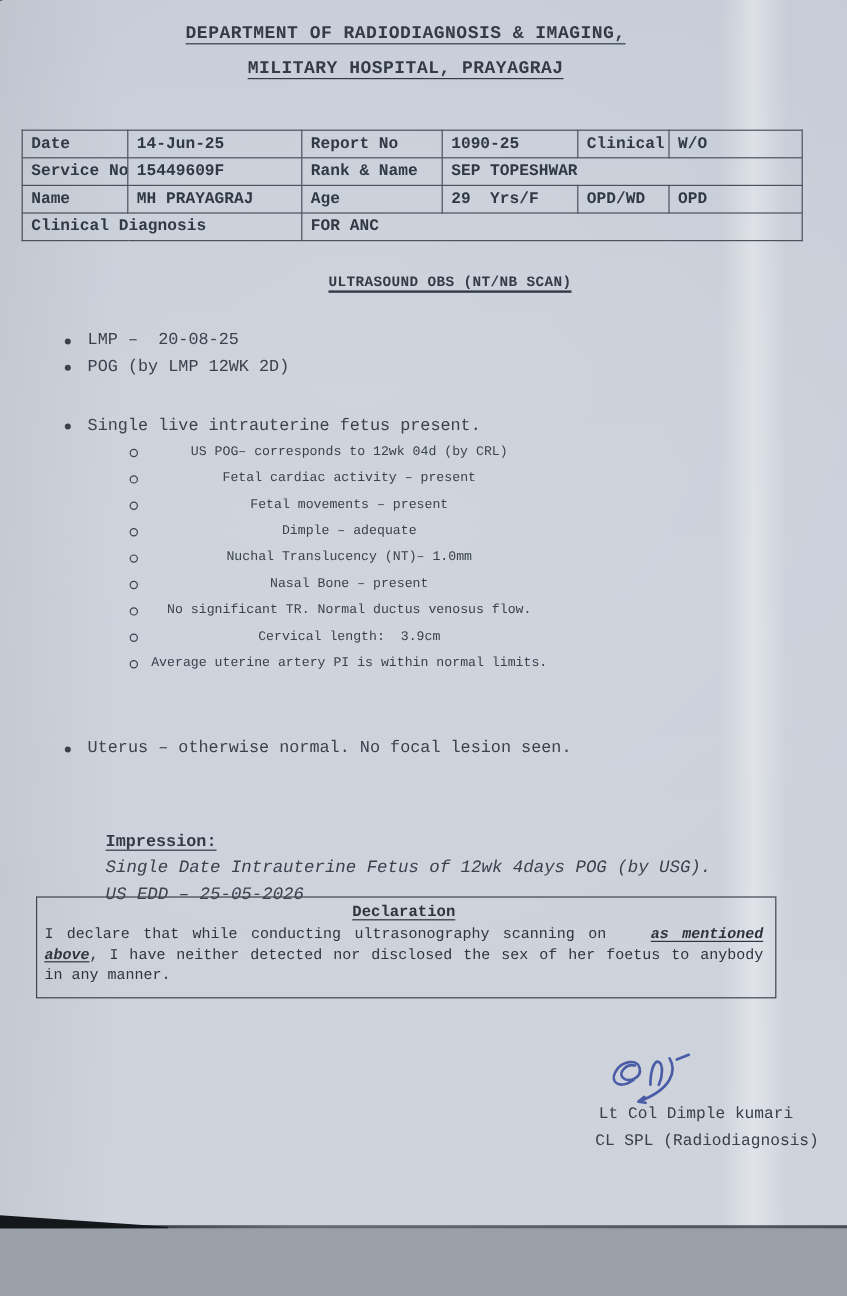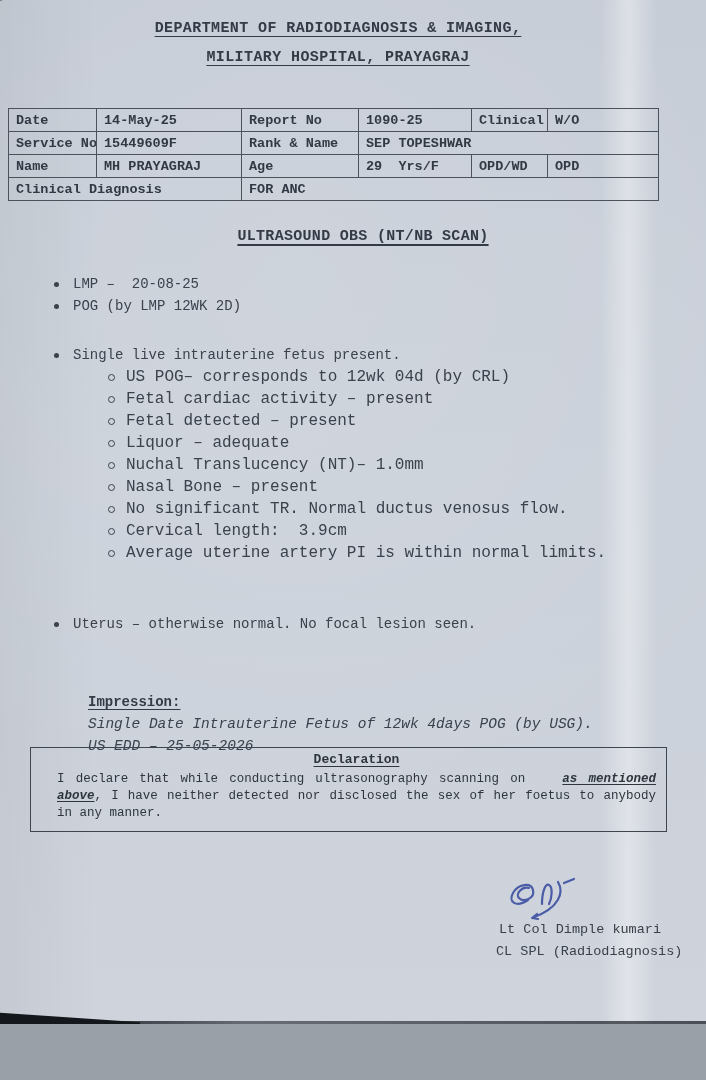--- a/index.html
+++ b/index.html
@@ -21,42 +21,42 @@
   .edge-bottom-line{position:absolute;left:0;bottom:0;width:100%;height:3px;background:linear-gradient(90deg,#14171c 0%, rgba(20,23,28,.55) 35%, rgba(20,23,28,.7) 100%);}
   .edge-bottom-wedge{position:absolute;left:0;bottom:0;width:140px;height:15px;background:#14171c;clip-path:polygon(0 25%,100% 88%,100% 100%,0 100%);}
 
   
   .header{position:absolute;top:14px;left:0;width:676px;text-align:center;}
   .header .h-line{display:inline-block;font-weight:bold;font-size:15px;letter-spacing:.4px;color:#343b47;
     text-decoration:underline;text-underline-offset:4px;text-decoration-thickness:1.4px;line-height:29px;}
   .header .h2{margin-top:0px;}
 
   
-  table.info{position:absolute;left:8px;top:108px;border-collapse:collapse;table-layout:fixed;width:650px;border-radius:29px;}
+  table.info{position:absolute;left:18px;top:108px;border-collapse:collapse;table-layout:fixed;width:650px;border-radius:29px;}
   table.info td{border:1px solid #4b525c;height:22px;padding:0 0 0 7px;font-size:13.5px;font-weight:bold;color:#313945;white-space:nowrap;overflow:hidden;}
 
   
-  .sec-title{position:absolute;top:228px;left:50%;transform:translateX(-50%);margin-left:10px;
-    font-weight:bold;font-size:15px;letter-spacing:.3px;color:#343b47;
+  .sec-title{position:absolute;top:228px;left:50%;transform:translateX(-50%);margin-left:22px;
+    font-weight:bold;font-size:12px;letter-spacing:.3px;color:#343b47;
     text-decoration:underline;text-underline-offset:4px;text-decoration-thickness:1.5px;white-space:nowrap;}
 
   
   .blk{position:absolute;font-size:14px;color:#3b424c;}
   .b-item{position:relative;line-height:22px;padding-left:21px;white-space:nowrap;}
   .b-item::before{content:"";position:absolute;left:2px;top:9px;width:5px;height:5px;border-radius:50%;background:#3b424c;}
-  .sub-item{position:relative;line-height:22px;padding-left:20px;font-size:16px;white-space:nowrap;}
+  .sub-item{position:relative;line-height:22px;padding-left:20px;font-size:11px;white-space:nowrap;text-align:center;}
   .sub-item::before{content:"";position:absolute;left:2px;top:8px;width:5px;height:5px;border-radius:50%;border:1.2px solid #3b424c;background:transparent;}
 
   
   .impression{position:absolute;left:88px;top:691px;font-size:14px;}
   .imp-head{font-weight:bold;color:#343b47;text-decoration:underline;text-underline-offset:3px;text-decoration-thickness:1.4px;line-height:22px;}
   .imp-line{font-style:italic;font-size:14.5px;line-height:22px;color:#3b424c;white-space:nowrap;}
 
   
-  .declaration{position:absolute;left:30px;top:747px;width:599px;border:1.4px solid #3f454e;padding:3px 10px 9px 26px;}
+  .declaration{position:absolute;left:30px;top:747px;width:599px;border:1.4px solid #3f454e;padding:3px 10px 9px 6px;}
   .dec-head{text-align:center;font-weight:bold;font-size:13px;color:#2f353d;
     text-decoration:underline;text-underline-offset:3px;text-decoration-thickness:1.3px;line-height:18px;}
   .dec-body{margin-top:2px;font-size:12.5px;line-height:17px;color:#2f353d;text-align:justify;}
   .dec-emph{font-weight:bold;font-style:italic;text-decoration:underline;text-underline-offset:2px;margin-left:26px;}
 
   
   .sig-svg{position:absolute;left:498px;top:874px;}
   .sig-name{position:absolute;left:499px;top:922px;font-size:13.5px;color:#39404a;white-space:nowrap;}
   .sig-desig{position:absolute;left:496px;top:944px;font-size:13.5px;color:#39404a;white-space:nowrap;}
 </style>
@@ -77,21 +77,21 @@
       <col style="width:88px">
         <col style="width:145px">
         <col style="width:117px">
       <col style="width:113px">
         <col style="width:76px">
         <col style="width:111px">
     </colgroup>
     <tbody>
       <tr>
         <td>Date</td>
-        <td>14-May-25</td>
+        <td>14-Jun-25</td>
         <td>Report No</td>
         <td>1090-25</td>
         <td>Clinical</td>
         <td>W/O</td>
       </tr>
       <tr>
         <td>Service No</td>
         <td>15449609F</td>
         <td>Rank &amp; Name</td>
         <td colspan="3">SEP TOPESHWAR</td>
@@ -118,22 +118,22 @@
     <div class="b-item">POG (by LMP 12WK 2D)</div>
   </div>
 
   <div class="blk" style="left:52px;top:344px;">
     <div class="b-item">Single live intrauterine fetus present.</div>
   </div>
 
   <div class="blk" style="left:106px;top:366px;">
     <div class="sub-item">US POG– corresponds to 12wk 04d (by CRL)</div>
     <div class="sub-item">Fetal cardiac activity – present</div>
-    <div class="sub-item">Fetal detected – present</div>
-    <div class="sub-item">Liquor – adequate</div>
+    <div class="sub-item">Fetal movements – present</div>
+    <div class="sub-item">Dimple – adequate</div>
     <div class="sub-item">Nuchal Translucency (NT)– 1.0mm</div>
     <div class="sub-item">Nasal Bone – present</div>
     <div class="sub-item">No significant TR. Normal ductus venosus flow.</div>
     <div class="sub-item">Cervical length:&nbsp; 3.9cm</div>
     <div class="sub-item">Average uterine artery PI is within normal limits.</div>
   </div>
 
   <div class="blk" style="left:52px;top:613px;">
     <div class="b-item">Uterus – otherwise normal. No focal lesion seen.</div>
   </div>

